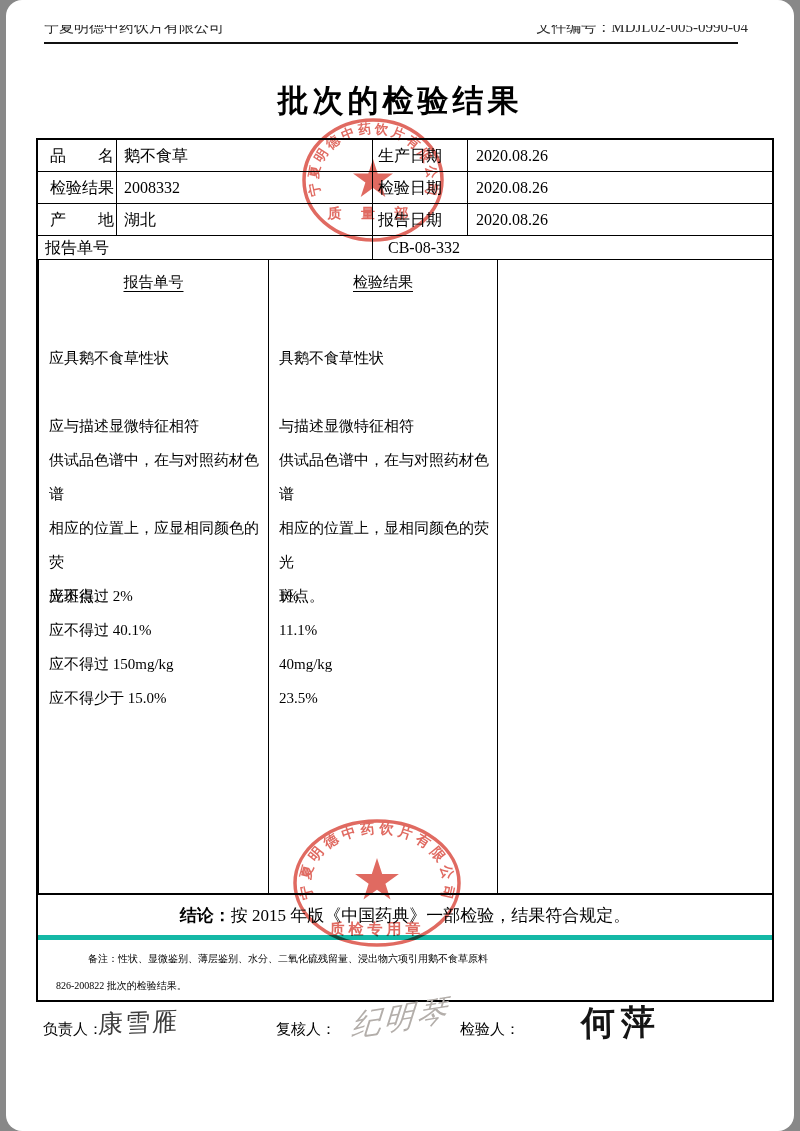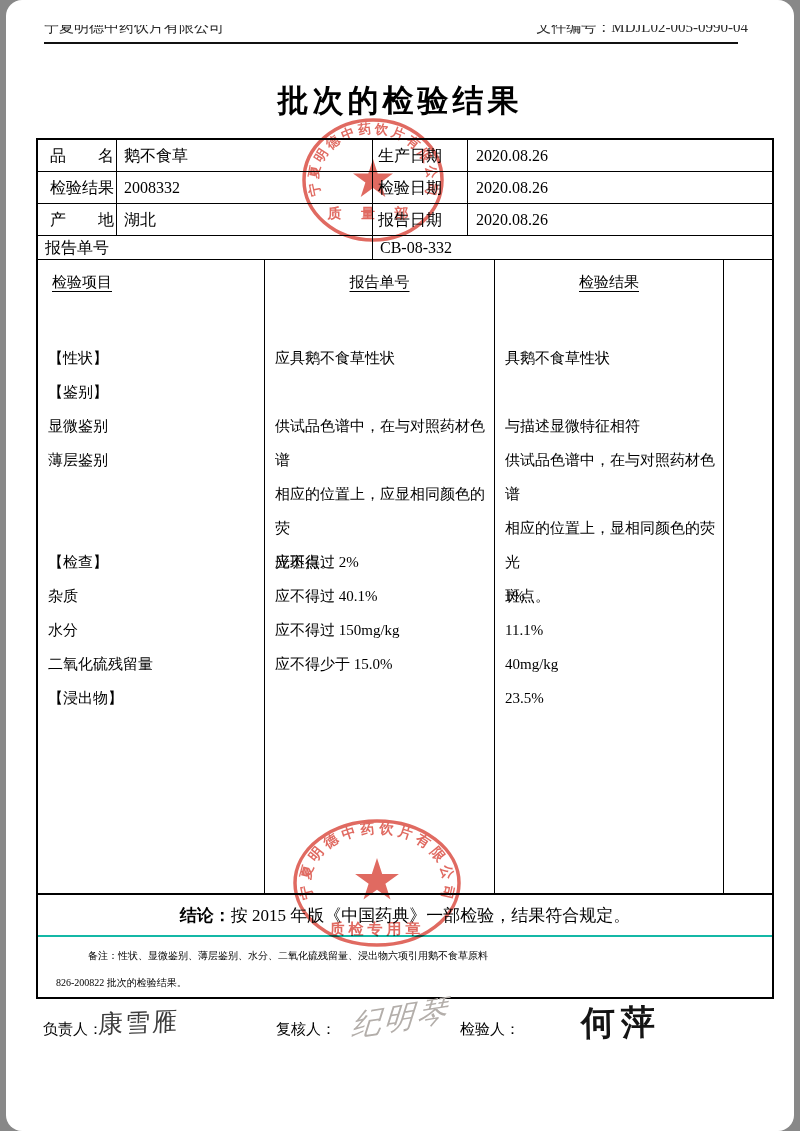--- a/index.html
+++ b/index.html
@@ -31,38 +31,38 @@
   .bb { border-bottom:1px solid #000; }
 
   
   .info-row { height:32px; line-height:31px; font-size:16px; }
   .info-row .c1 { width:78px;  padding-left:12px; }
   .info-row .c2 { width:256px; padding-left:7px; }
   .info-row .c3 { width:95px;  padding-left:5px; }
   .info-row .c4 { flex:1; padding-left:8px; }
   .report-row { height:24px; line-height:23px; font-size:16px; }
   .report-row .c1 { width:334px; padding-left:7px; }
-  .report-row .c2 { flex:1; padding-left:7px; }
+  .report-row .c2 { flex:1; padding-left:15px; }
 
   
   .main-section { display:flex; height:633px; border-bottom:2px solid #000; font-size:15px; }
   .main-col { box-sizing:border-box; display:flex; flex-direction:column; }
   .col-item { width:226px; }
   .col-std  { width:230px; border-left:1px solid #000; }
   .col-res  { width:229px; border-left:1px solid #000; }
   .col-blank{ flex:1; border-left:1px solid #000; }
   .mline { line-height:34px; height:34px; padding-left:10px; white-space:nowrap; }
   .mline.multi { height:102px; white-space:pre-line; }
   .col-head { height:70px; padding-top:11px; line-height:22px; }
   .col-head span { text-decoration:underline; text-underline-offset:4px; }
   .col-item .col-head { padding-left:14px; }
   .col-std .col-head, .col-res .col-head { text-align:center; }
 
   
-  .conclusion-row { height:40px; border-bottom:2px solid #14b8a6; display:flex;
+  .conclusion-row { height:40px; border-bottom:5px solid #14b8a6; display:flex;
     align-items:center; justify-content:center; font-size:17px; }
   .conclusion-row .lab { font-weight:bold; }
   .remark-row { height:60px; font-size:10px; line-height:27px; padding:5px 8px 0 18px;
     white-space:pre-line; text-indent:32px; box-sizing:border-box; }
 
   
   .sig-area { position:absolute; top:1012px; left:30px; width:740px; height:60px; font-size:15px; }
   .sig-label { position:absolute; top:8px; }
   .sig { position:absolute; white-space:nowrap; }
   .sig-manager { left:62px; top:-6px; font-size:25px; color:#3c3c3c;
@@ -111,36 +111,25 @@
       <div class="cell c2 bl">湖北</div>
       <div class="cell c3 bl">报告日期</div>
       <div class="cell c4 bl">2020.08.26</div>
     </div>
     <div class="row report-row bb">
       <div class="cell c1">报告单号</div>
       <div class="cell c2 bl">CB-08-332</div>
     </div>
 
     <div class="main-section">
-      <div class="main-col col-item">
-        <div class="col-head"><span>检验项目</span></div>
-        <div class="mline">【性状】</div>
-        <div class="mline">【鉴别】</div>
-        <div class="mline">显微鉴别</div>
-        <div class="mline multi">薄层鉴别</div>
-        <div class="mline">【检查】</div>
-        <div class="mline">杂质</div>
-        <div class="mline">水分</div>
-        <div class="mline">二氧化硫残留量</div>
-        <div class="mline">【浸出物】</div>
-      </div>
       <div class="main-col col-std">
         <div class="col-head"><span>报告单号</span></div>
         <div class="mline">应具鹅不食草性状</div>
         <div class="mline"></div>
+        <div class="mline">应与描述显微特征相符</div>
         <div class="mline multi">供试品色谱中，在与对照药材色谱
 相应的位置上，应显相同颜色的荧
 光斑点。</div>
         <div class="mline"></div>
         <div class="mline">应不得过 2%</div>
         <div class="mline">应不得过 40.1%</div>
         <div class="mline">应不得过 150mg/kg</div>
         <div class="mline">应不得少于 15.0%</div>
       </div>
       <div class="main-col col-res">

